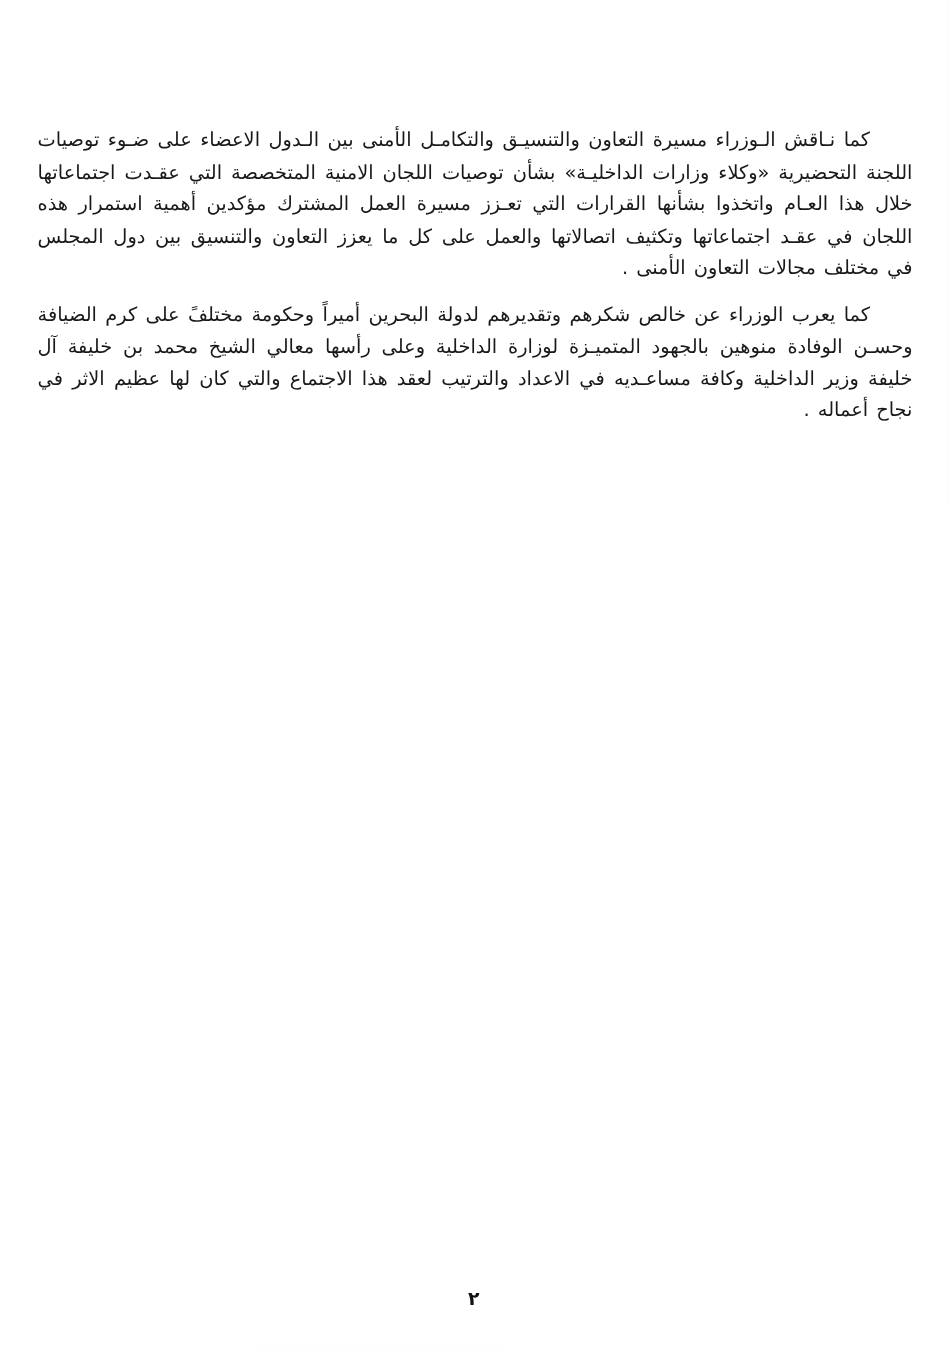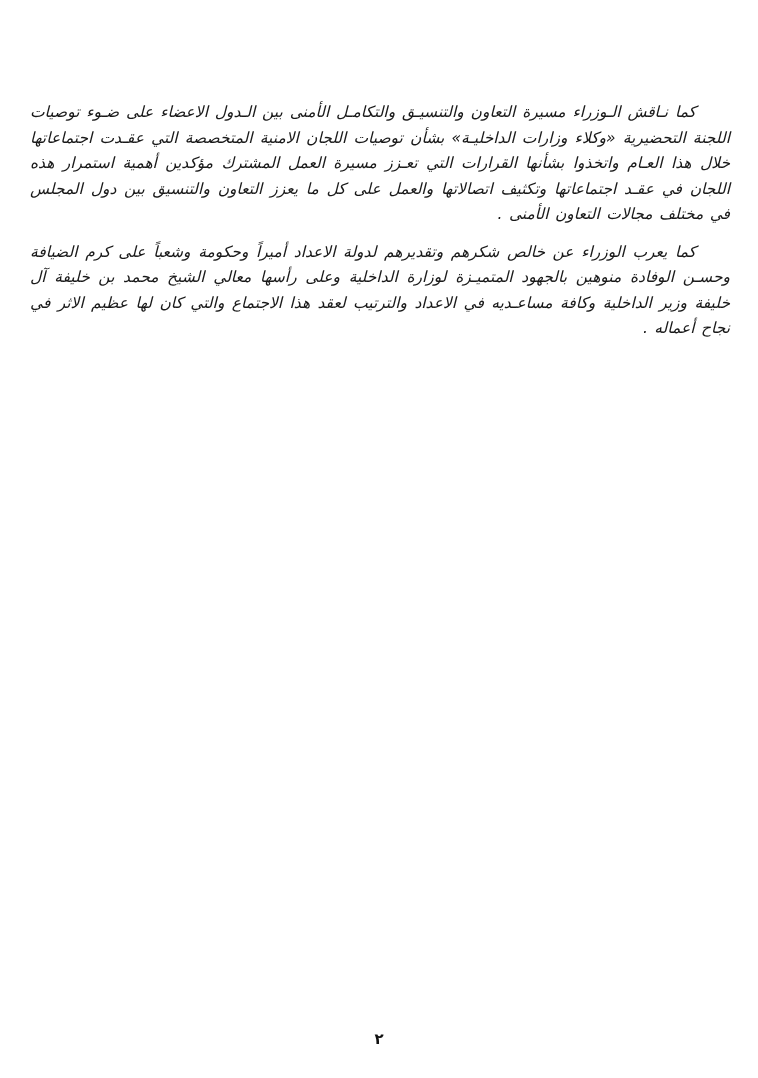--- a/index.html
+++ b/index.html
@@ -22,21 +22,20 @@
     background: #ffffff;
     color: #141414;
     overflow: hidden;
   }
   .text-block {
     position: absolute;
     top: 100px;
     right: 28px;
     left: 30px;
     direction: rtl;
-    font-style: italic;
   }
   .para {
     margin: 0 0 12px 0;
     font-size: 15.5px;
     line-height: 25.5px;
     text-align: justify;
     text-align-last: right;
     text-indent: 34px;
     color: #191919;
     letter-spacing: 0.1px;
@@ -53,16 +52,16 @@
     color: #111111;
     direction: rtl;
   }
 </style>
 </head>
 <body>
 
 <div class="page">
   <div class="text-block">
     <p class="para">كما نـاقش الـوزراء مسيرة التعاون والتنسيـق والتكامـل الأمنى بين الـدول الاعضاء على ضـوء توصيات اللجنة التحضيرية «وكلاء وزارات الداخليـة» بشأن توصيات اللجان الامنية المتخصصة التي عقـدت اجتماعاتها خلال هذا العـام واتخذوا بشأنها القرارات التي تعـزز مسيرة العمل المشترك مؤكدين أهمية استمرار هذه اللجان في عقـد اجتماعاتها وتكثيف اتصالاتها والعمل على كل ما يعزز التعاون والتنسيق بين دول المجلس في مختلف مجالات التعاون الأمنى .</p>
-    <p class="para">كما يعرب الوزراء عن خالص شكرهم وتقديرهم لدولة الاعداد أميراً وحكومة وشعباً على كرم الضيافة وحسـن الوفادة منوهين بالجهود المتميـزة لوزارة الداخلية وعلى رأسها معالي الشيخ محمد بن خليفة آل خليفة وزير الداخلية وكافة مساعـديه في الاعداد والترتيب لعقد هذا الاجتماع والتي كان لها عظيم الاثر في نجاح أعماله .</p>
+    <p class="para">كما يعرب الوزراء عن خالص شكرهم وتقديرهم لدولة البحرين أميراً وحكومة مختلفً على كرم الضيافة وحسـن الوفادة منوهين بالجهود المتميـزة لوزارة الداخلية وعلى رأسها معالي الشيخ محمد بن خليفة آل خليفة وزير الداخلية وكافة مساعـديه في الاعداد والترتيب لعقد هذا الاجتماع والتي كان لها عظيم الاثر في نجاح أعماله .</p>
   </div>
   <div class="page-number">٢</div>
 </div>
 
 </body></html>

